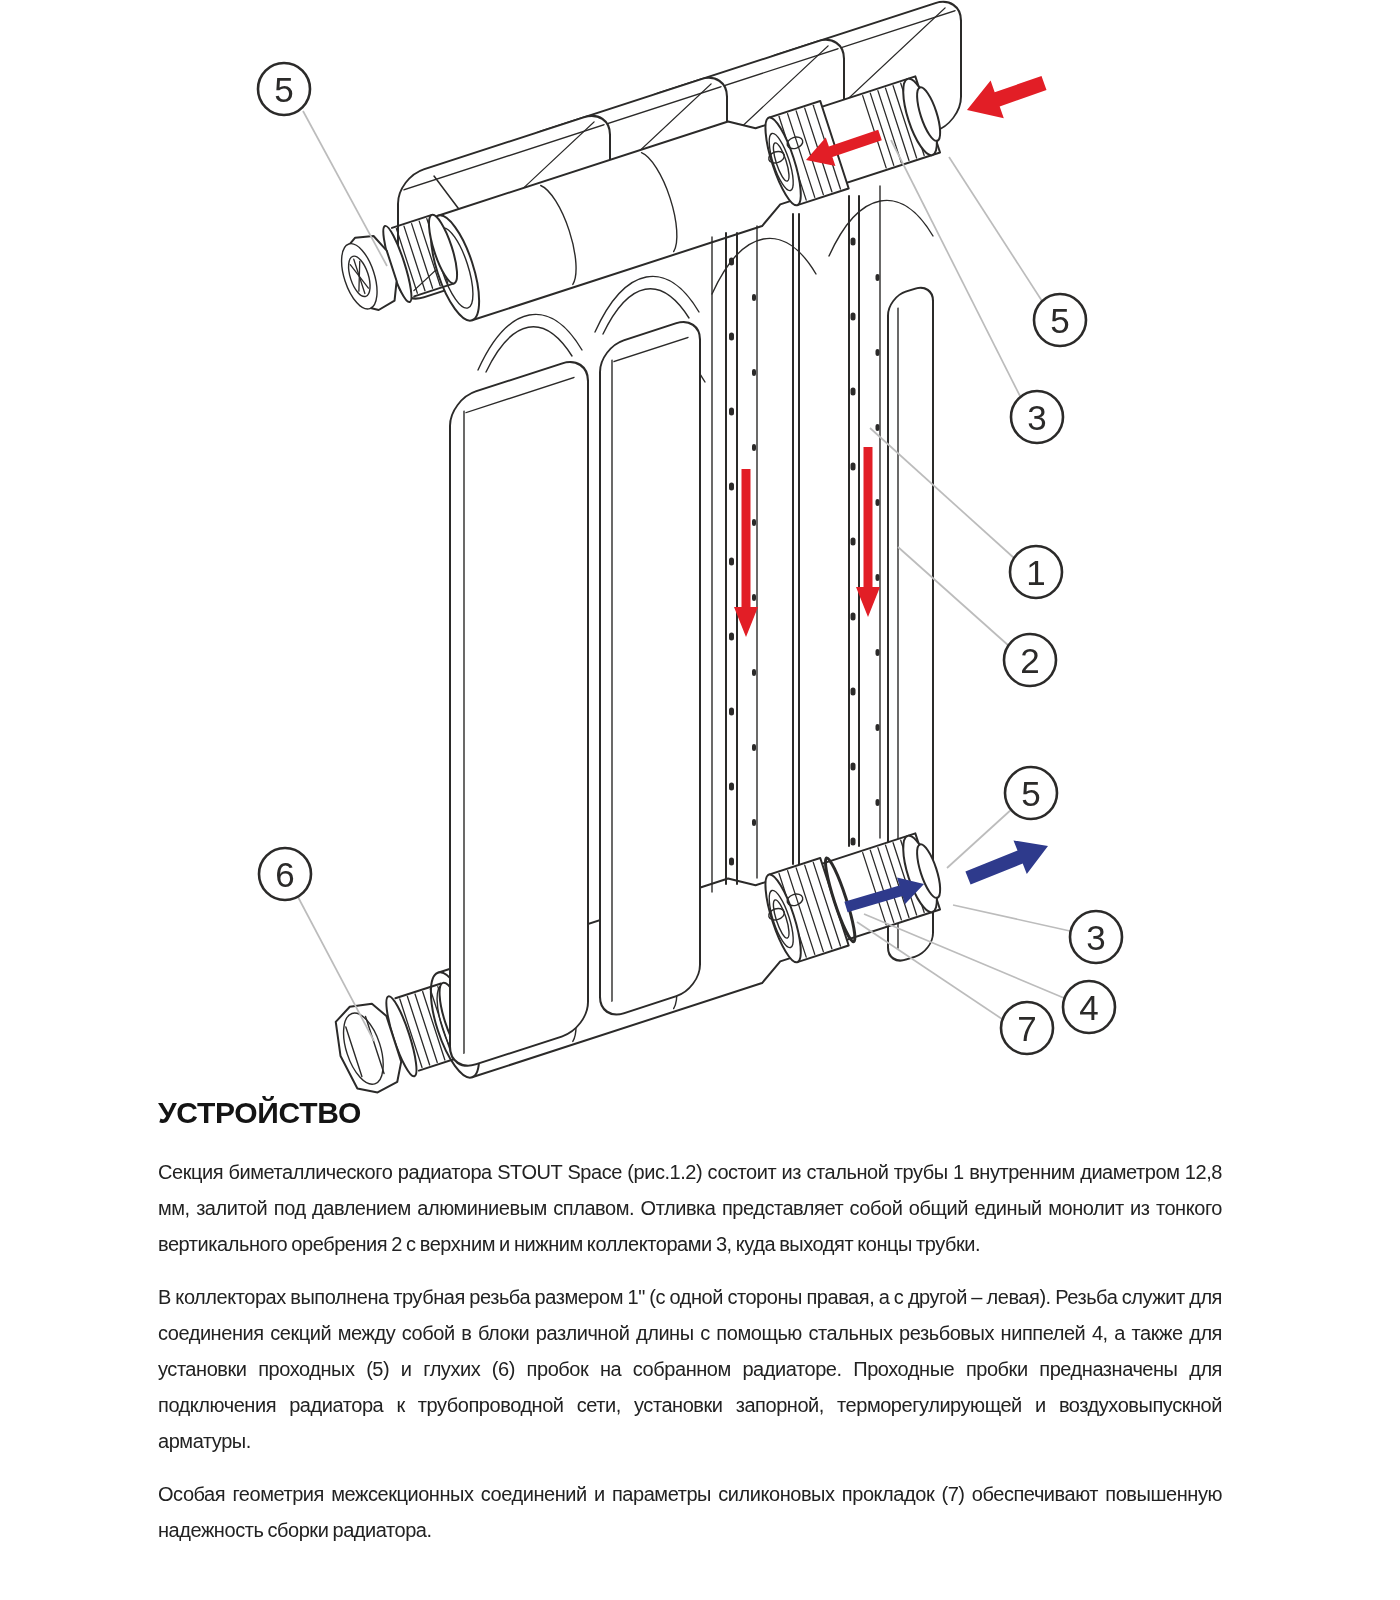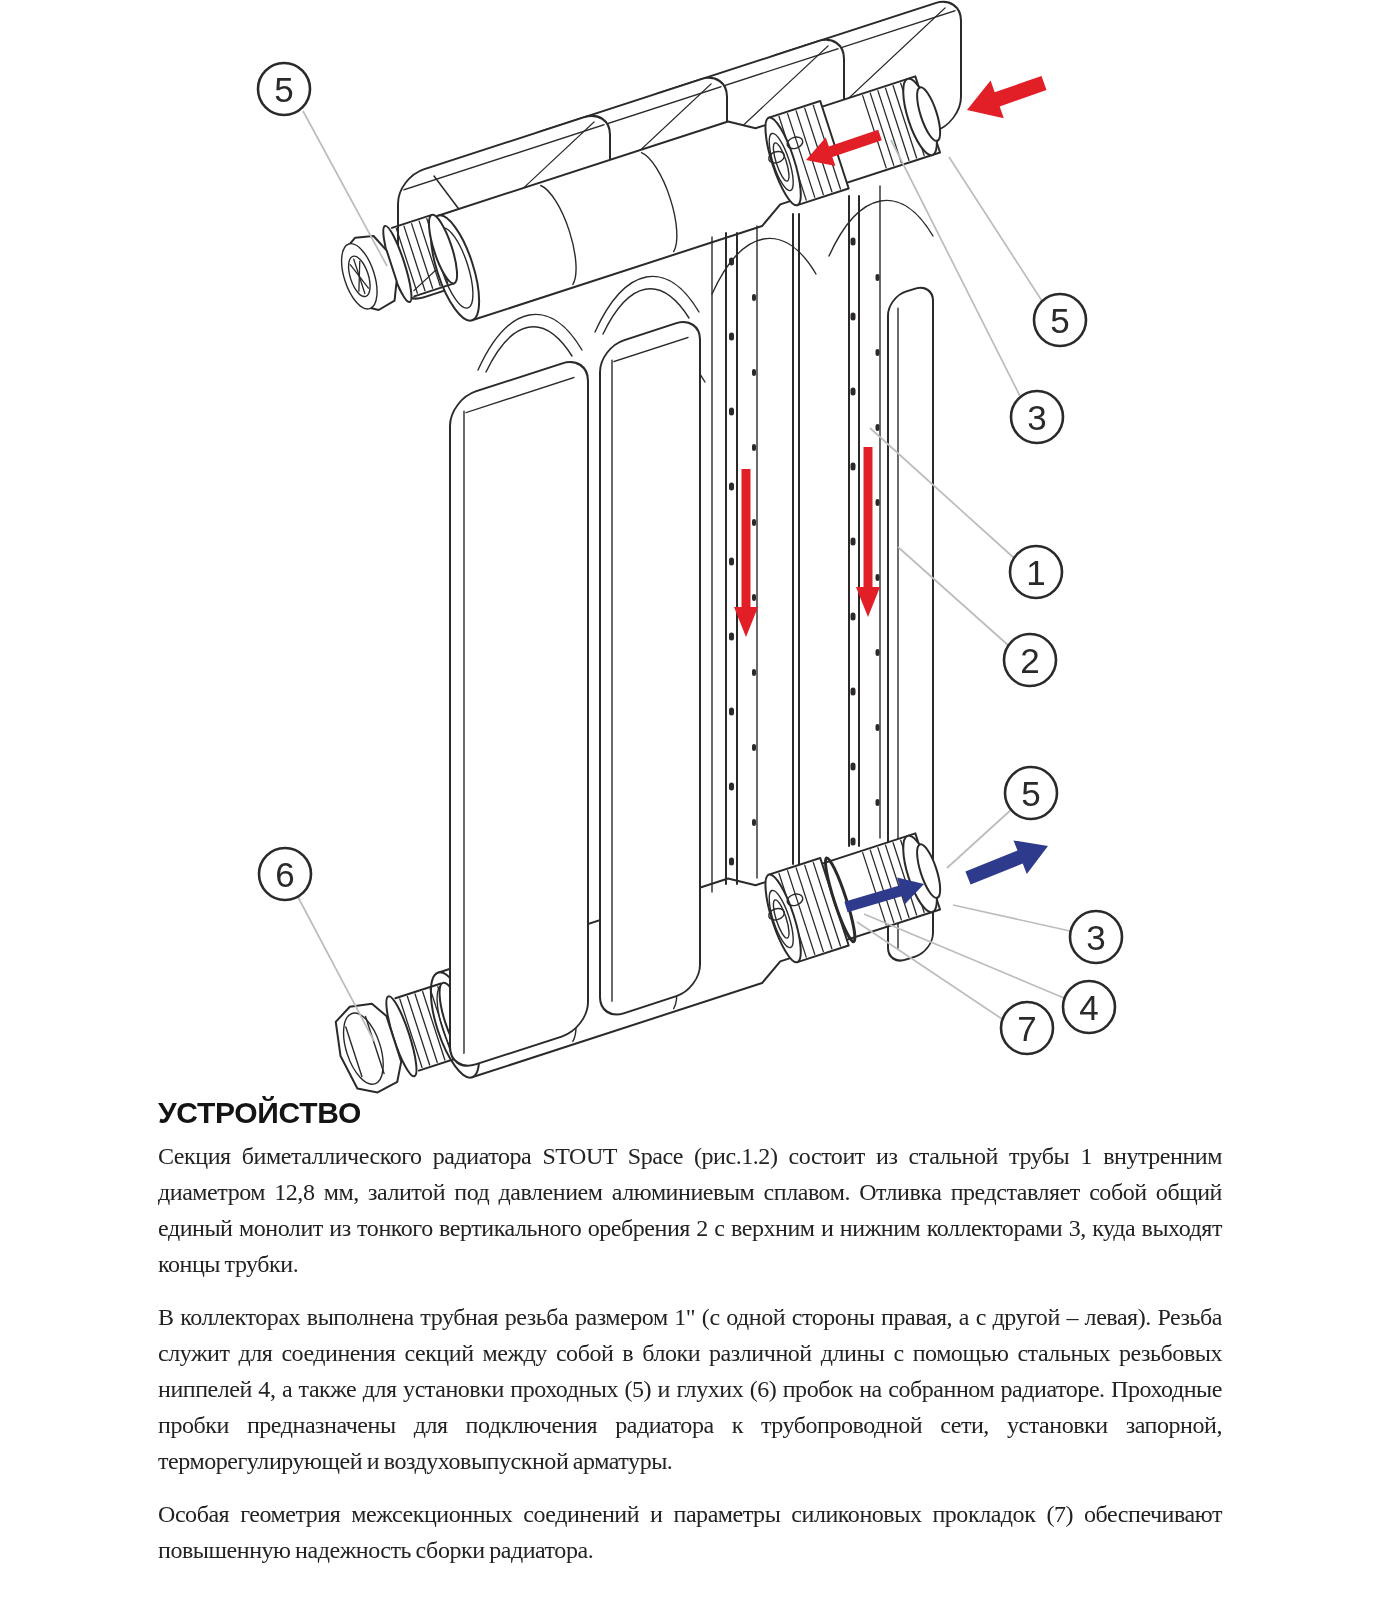--- a/index.html
+++ b/index.html
@@ -1,23 +1,23 @@
 <!DOCTYPE html>
 <html><head>
 <meta charset="utf-8">
 <style>
   html,body{margin:0;padding:0;background:#ffffff;}
   .page{position:relative;width:1400px;height:1600px;background:#ffffff;overflow:hidden;
         font-family:"Liberation Sans",sans-serif;color:#1f1e1e;}
   .figure-wrap{position:absolute;left:0;top:0;width:1400px;height:1100px;}
   svg{display:block;}
   .textblock{position:absolute;left:158px;top:1096px;width:1064px;}
-  .textblock h2{font-size:30px;font-weight:bold;letter-spacing:-0.3px;margin:0 0 8px 0;color:#141414;}
-  .textblock p{font-size:24px;line-height:36px;text-align:justify;margin:0 0 17px 0;
-               letter-spacing:-0.45px;word-spacing:-1px;color:#222;font-family:Liberation Serif, serif;}
+  .textblock h2{font-size:30px;font-weight:bold;letter-spacing:-0.3px;margin:0 0 24px 0;color:#141414;}
+  .textblock p{font-size:20px;line-height:36px;text-align:justify;margin:0 0 17px 0;
+               letter-spacing:-0.45px;word-spacing:-1px;color:#222;}
   .lineart{stroke:#2b2a29;fill:none;stroke-width:2;stroke-linecap:round;stroke-linejoin:round;}
   .fillw{fill:#ffffff;}
   .thin{stroke-width:1.4;}
   .thread{stroke-width:1.3;}
   .callout-circle{fill:#ffffff;stroke:#2b2a29;stroke-width:2.6;}
   .callout-num{font-family:"Liberation Sans",sans-serif;font-size:35px;fill:#2b2a29;
                text-anchor:middle;}
   .leader{fill:none;stroke-width:1.7;}
 </style>
 </head>

